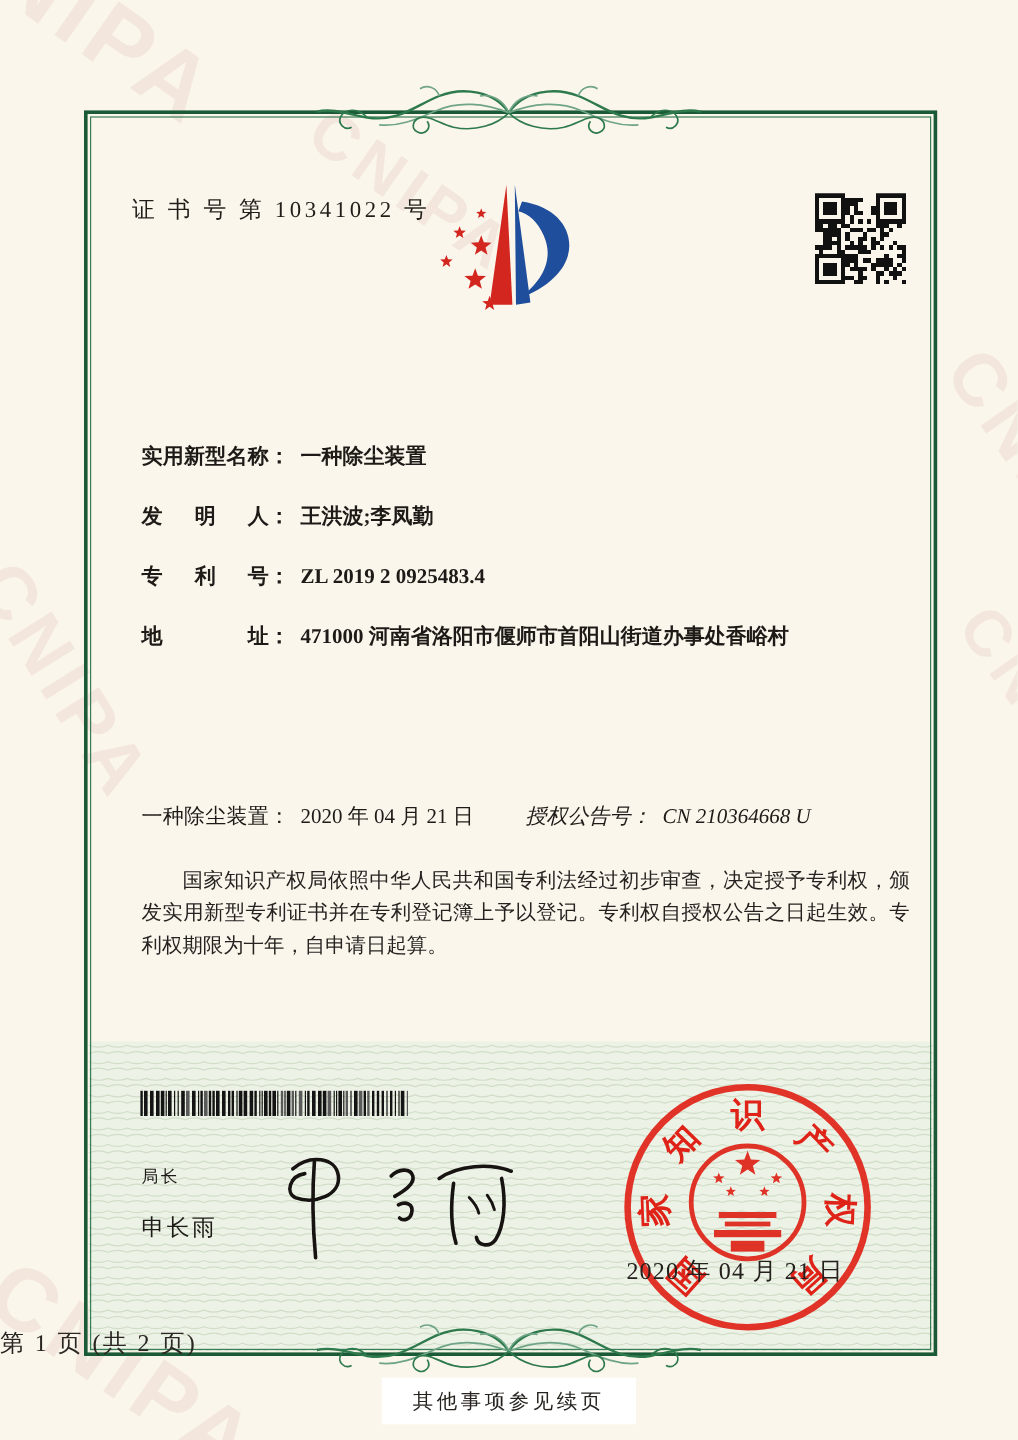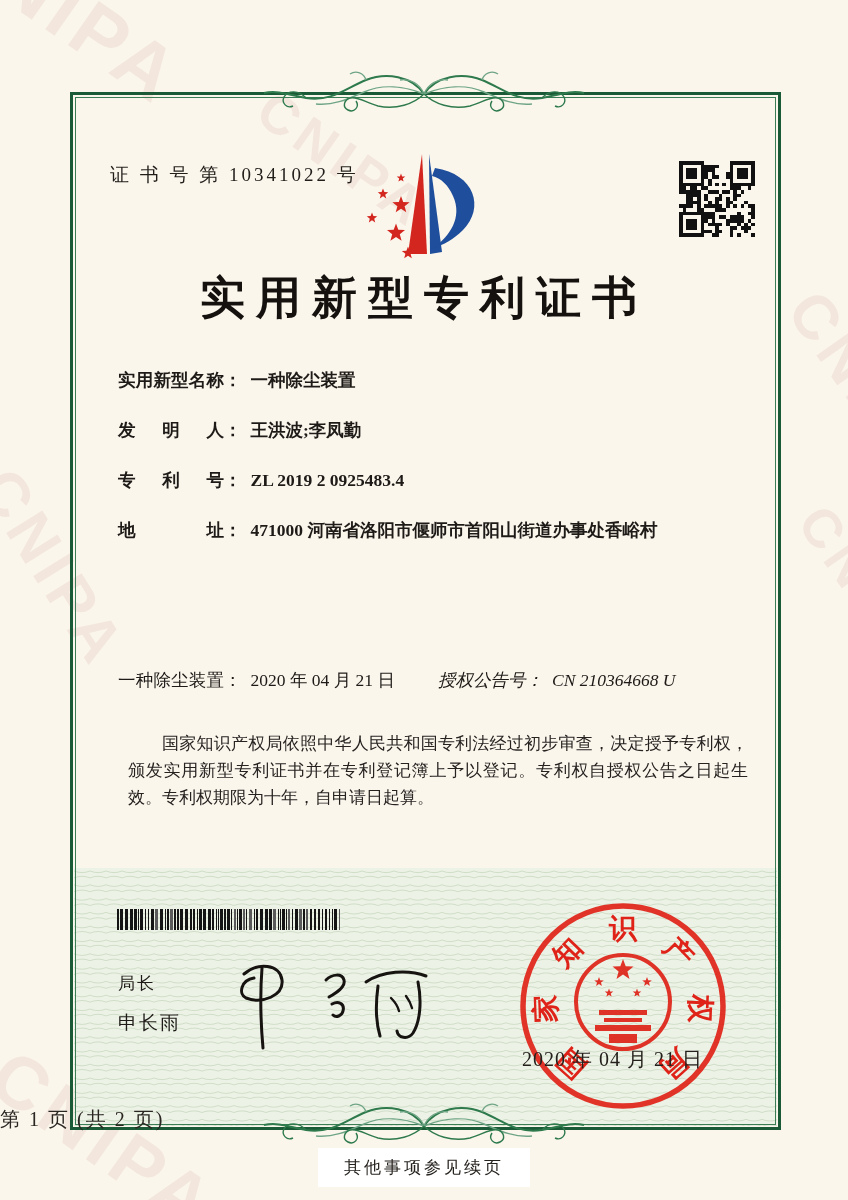--- a/index.html
+++ b/index.html
@@ -30,24 +30,24 @@
   .title{position:absolute;left:0;top:256px;width:848px;text-align:center;
          font-size:45px;font-weight:700;letter-spacing:11px;color:#14110e;}
   .fields{position:absolute;left:118px;top:356px;width:650px;font-weight:bold;}
   .frow{height:50px;line-height:24px;font-size:17.5px;white-space:nowrap;}
   .flabel{display:inline-block;width:106px;text-align:justify;text-align-last:justify;vertical-align:top;}
   .fcolon{display:inline-block;margin-right:9px;}
   .grant{position:absolute;left:118px;top:656px;width:660px;height:50px;line-height:24px;font-size:17.5px;white-space:nowrap;}
   .grant .pair2{position:absolute;left:320px;top:0;font-style:italic;}
   .paras{position:absolute;left:112px;top:702px;width:652px;font-size:17px;line-height:27px;
          text-align:justify;color:#262220;}
-  .paras p{margin:16px;text-indent:2em;}
+  .paras p{margin:6px;text-indent:2em;}
   .barcode{position:absolute;left:117px;top:897px;width:226px;height:21px;display:flex;align-items:stretch;z-index:5;}
   .barcode span{display:block;height:100%;}
-  .sig-title{position:absolute;left:118px;top:960px;font-size:17px;letter-spacing:2px;z-index:5;}
+  .sig-title{position:absolute;left:118px;top:960px;font-size:14px;letter-spacing:2px;z-index:5;}
   .sig-name{position:absolute;left:118px;top:998px;font-size:19px;letter-spacing:2px;z-index:5;}
   .signature{position:absolute;left:228px;top:942px;z-index:5;}
   .stamp{position:absolute;left:505px;top:886px;z-index:5;}
   .stamp-date{position:absolute;left:522px;top:1034px;width:200px;font-size:20px;letter-spacing:1px;
               color:#24201c;z-index:6;white-space:nowrap;}
   .page-no{position:absolute;left:0;top:1094px;width:848px;text-align:left;font-size:20px;
            letter-spacing:2px;color:#2a2622;z-index:5;}
   .note{position:absolute;left:0;top:1136px;width:848px;text-align:center;z-index:5;}
   .note span{display:inline-block;background:#ffffff;padding:8px 26px;font-size:17px;letter-spacing:3px;color:#26221e;}
 </style>
@@ -347,21 +347,20 @@
         <rect x="5" y="20" width="1" height="1" fill="#111"></rect>
         <rect x="6" y="20" width="1" height="1" fill="#111"></rect>
         <rect x="9" y="20" width="1" height="1" fill="#111"></rect>
         <rect x="10" y="20" width="1" height="1" fill="#111"></rect>
         <rect x="14" y="20" width="1" height="1" fill="#111"></rect>
         <rect x="16" y="20" width="1" height="1" fill="#111"></rect>
         <rect x="20" y="20" width="1" height="1" fill="#111"></rect>
       </svg>
   </div>
 
-  <div class="title">实用新型专利证书</div>
 
   <div class="fields">
     <div class="frow">
       <span class="flabel">实用新型名称</span><span class="fcolon">：</span><span>一种除尘装置</span>
     </div>
     <div class="frow">
       <span class="flabel">发明人</span><span class="fcolon">：</span><span>王洪波;李凤勤</span>
     </div>
     <div class="frow">
       <span class="flabel">专利号</span><span class="fcolon">：</span><span>ZL 2019 2 0925483.4</span>

